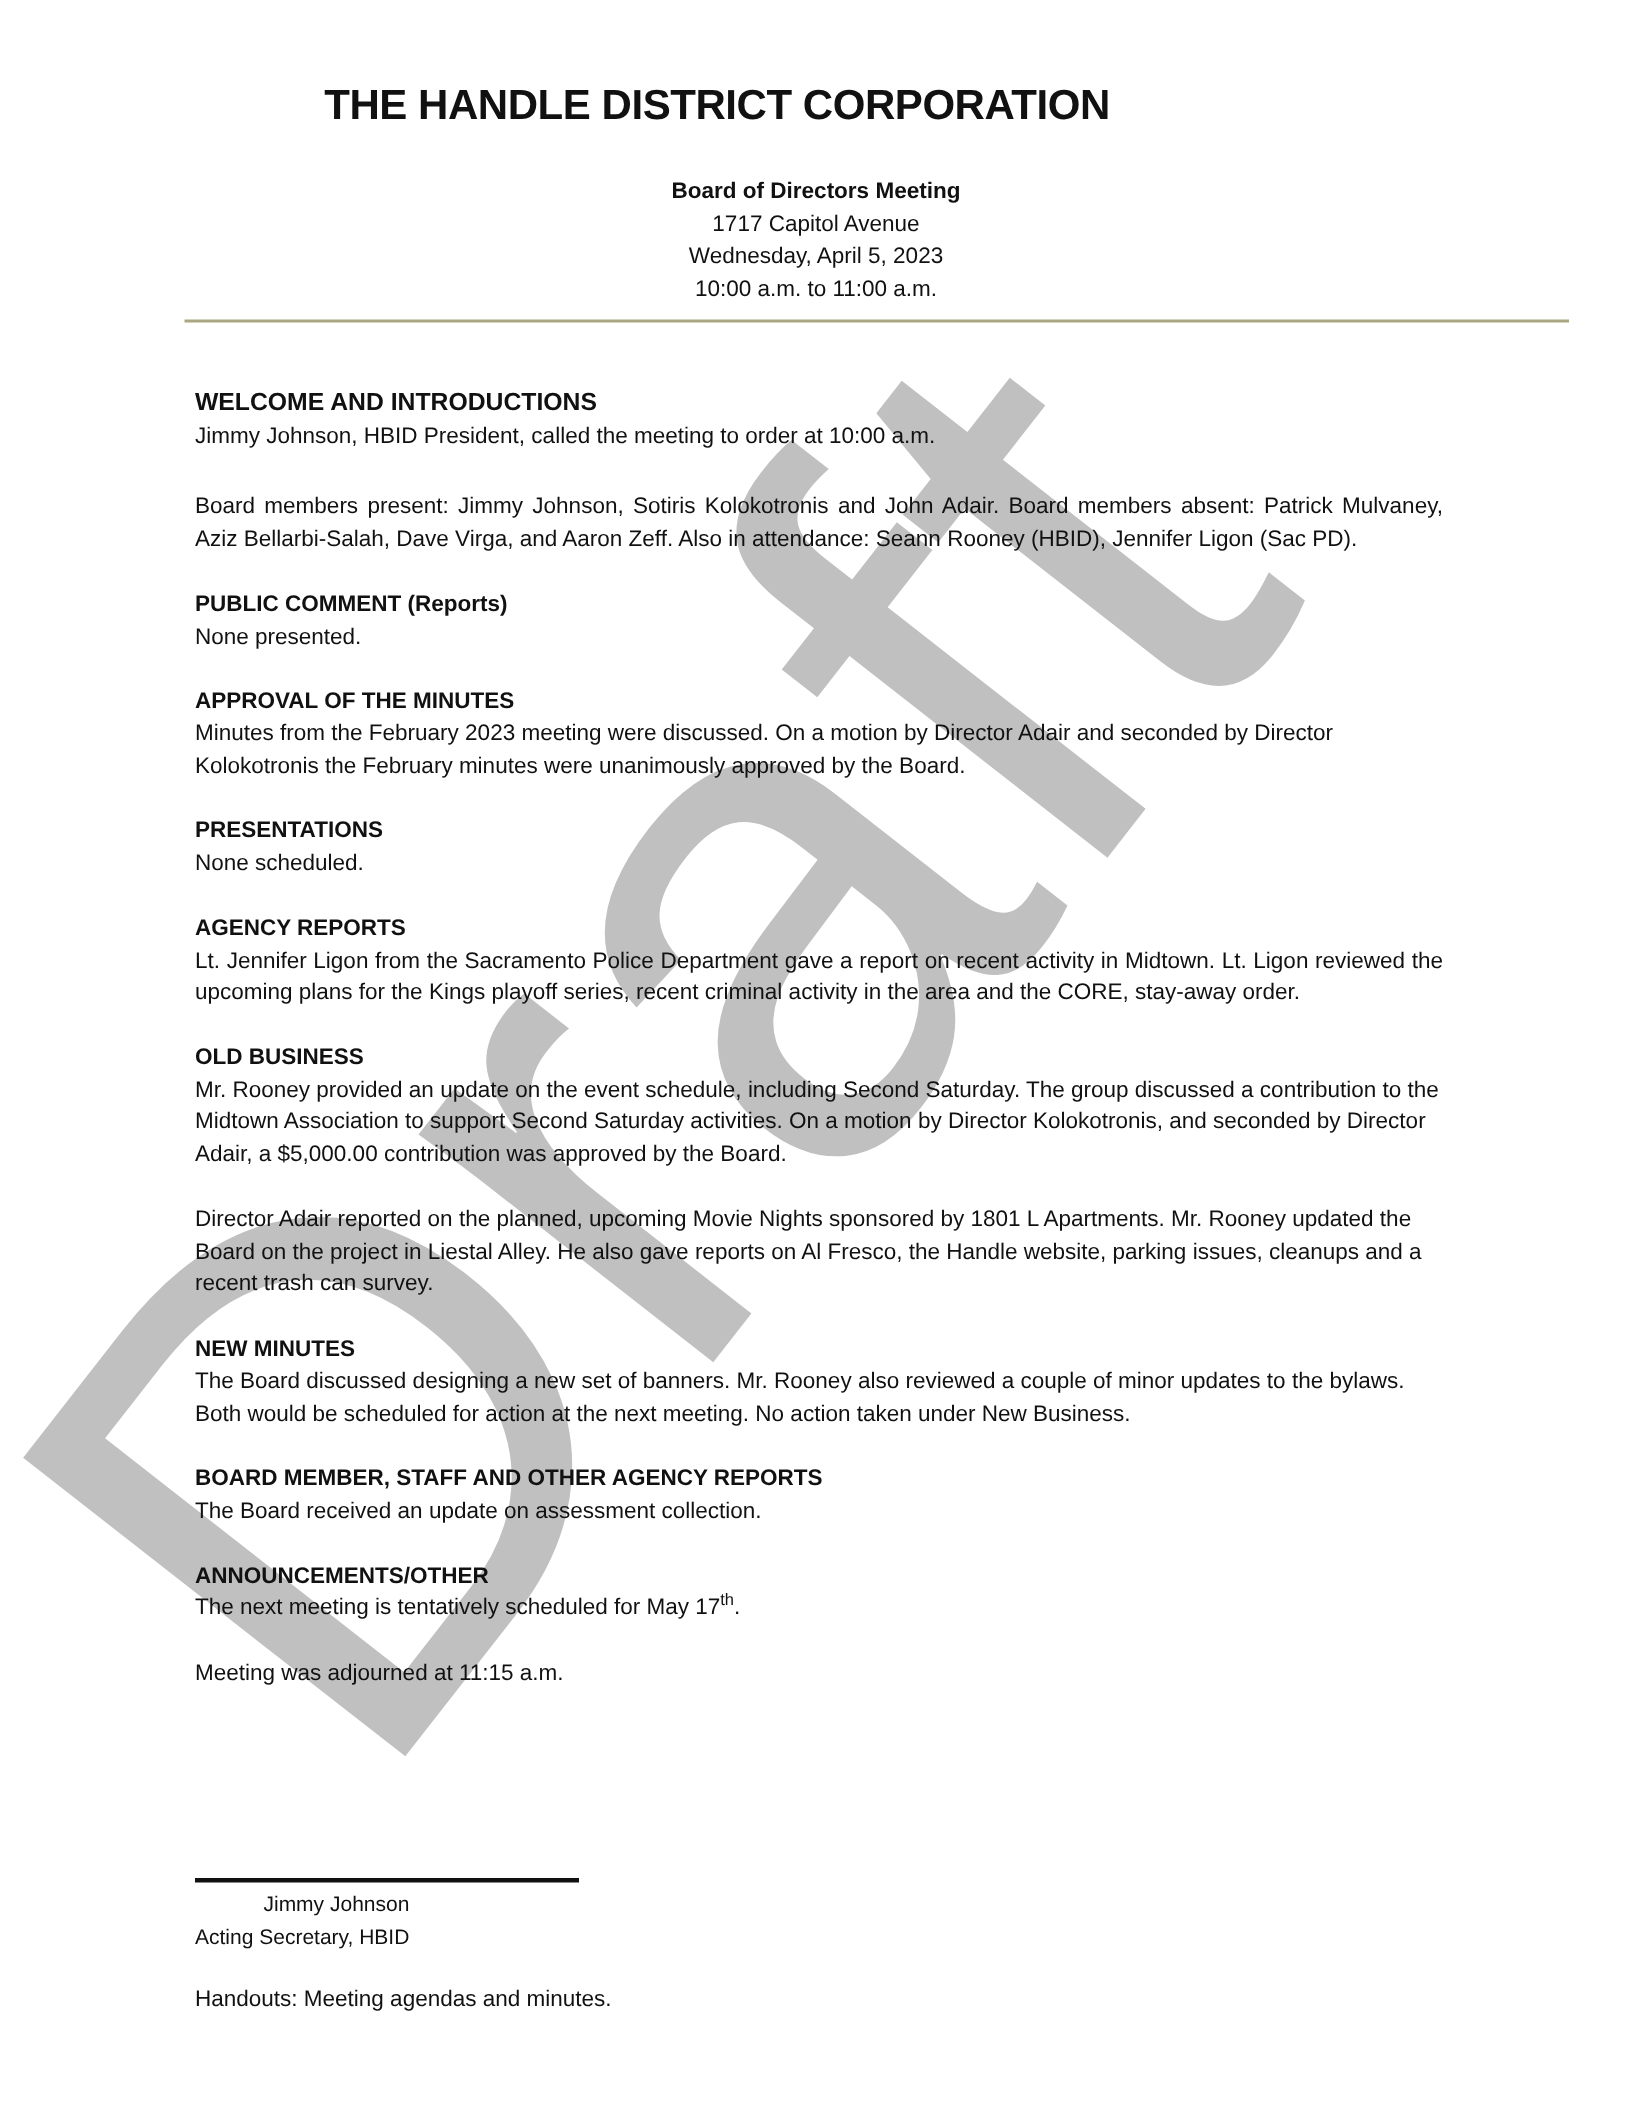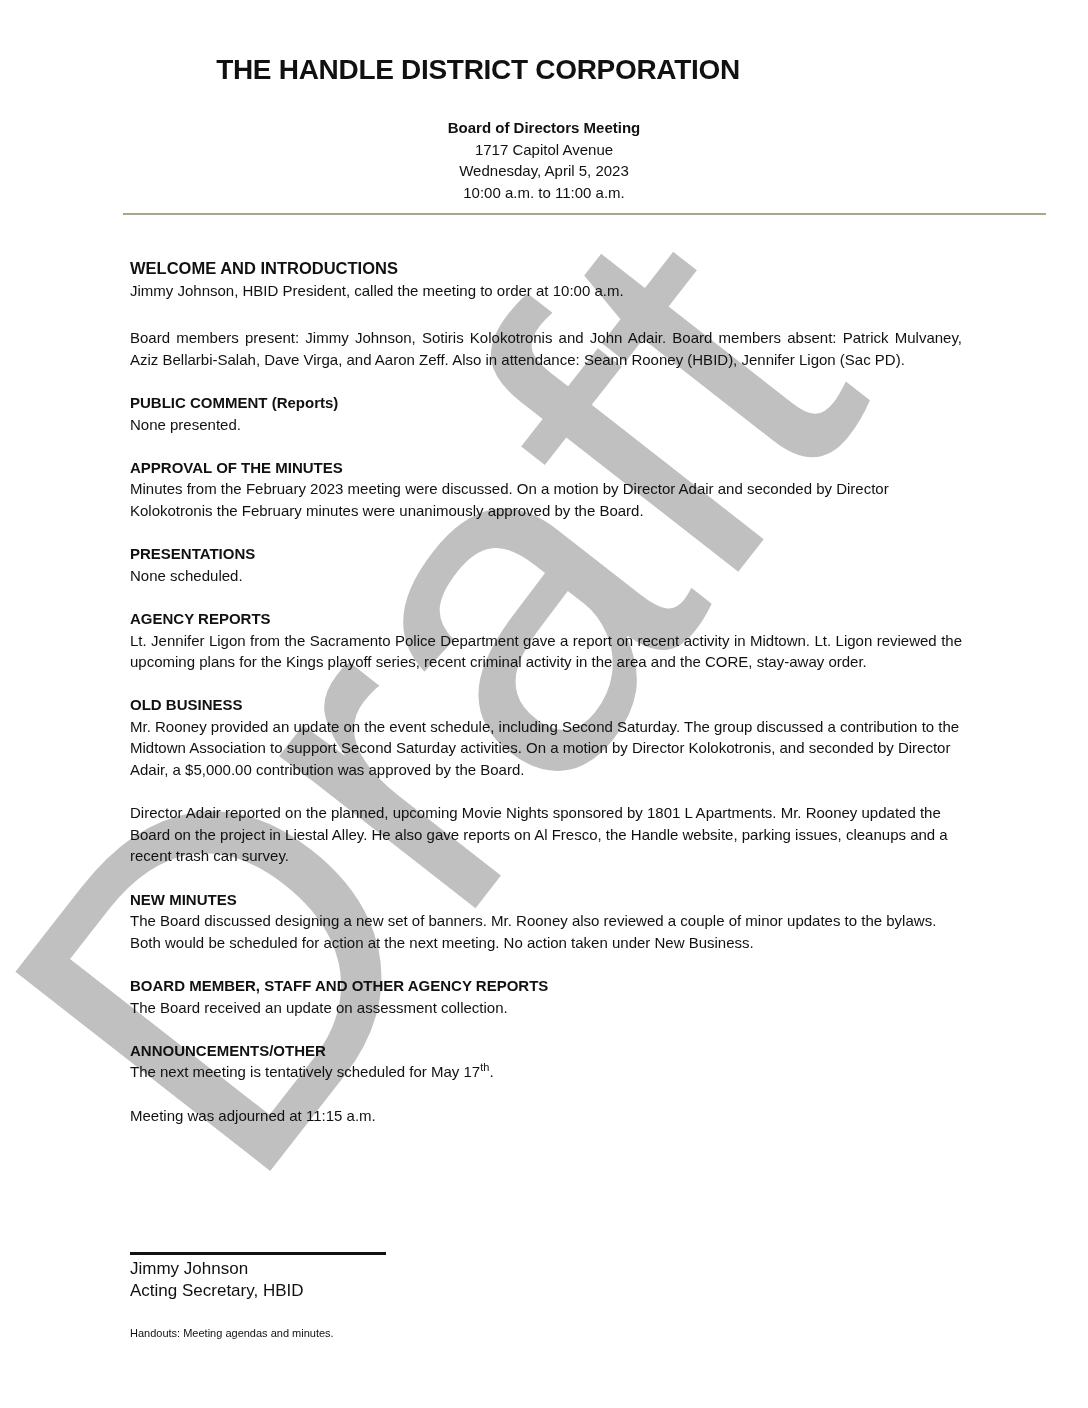--- a/index.html
+++ b/index.html
@@ -16,22 +16,22 @@
   .rule { position: absolute; left: 123px; top: 213px; width: 923px; height: 2px; background: #a9a882; }
   .content { position: absolute; left: 130px; top: 258px; width: 832px;
              font-size: 15px; line-height: 21.6px; }
   .h { font-weight: bold; font-size: 15px; }
   .h.big { font-size: 16.5px; }
   p { margin: 0; }
   .sec { margin-bottom: 21.6px; }
   .just { text-align: justify; }
   sup { font-size: 11px; line-height: 0; }
   .sigline { position: absolute; left: 130px; top: 1252px; width: 256px; height: 3px; background: #111; }
-  .sig { position: absolute; left: 130px; top: 1258px; font-size: 17px; line-height: 22px; }
-  .handouts { position: absolute; left: 130px; top: 1322px; font-size: 11px; line-height: 22px; }
+  .sig { position: absolute; left: 130px; top: 1258px; font-size: 14px; line-height: 22px; text-align: right; }
+  .handouts { position: absolute; left: 130px; top: 1322px; font-size: 15px; line-height: 22px; }
 </style>
 </head>
 <body>
 
 <svg class="watermark" viewBox="0 0 1088 1408">
   <text x="0" y="0" fill="#c0c0c0" font-family="Liberation Sans, sans-serif" font-size="470" text-anchor="middle" transform="translate(560,800) rotate(-52)">Draft</text>
 </svg>
 
 <div class="page">
   <div class="title">THE HANDLE DISTRICT CORPORATION</div>

